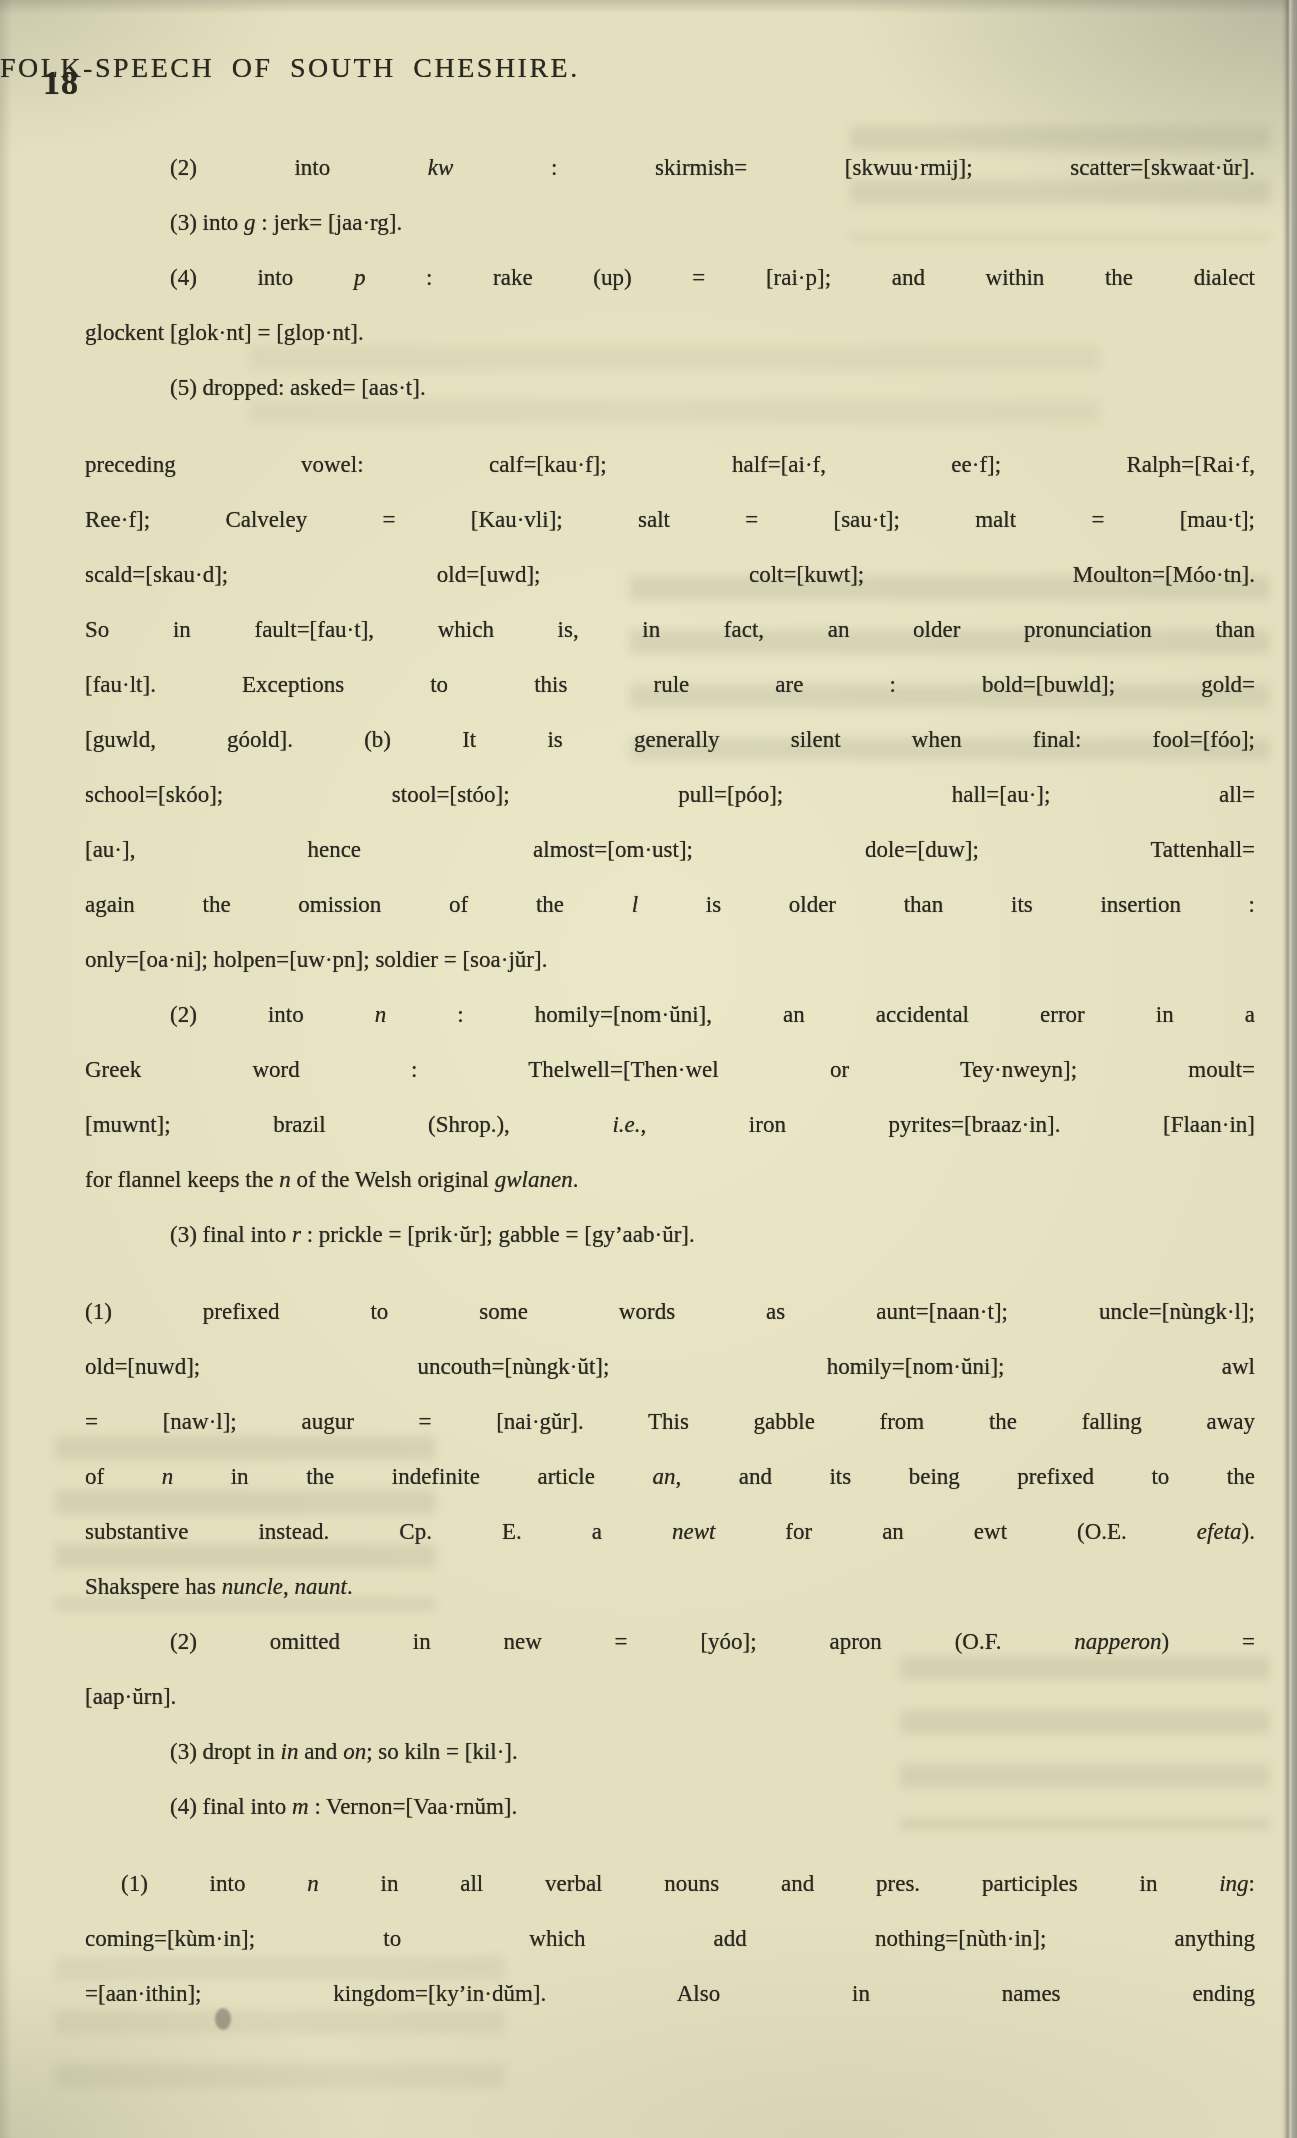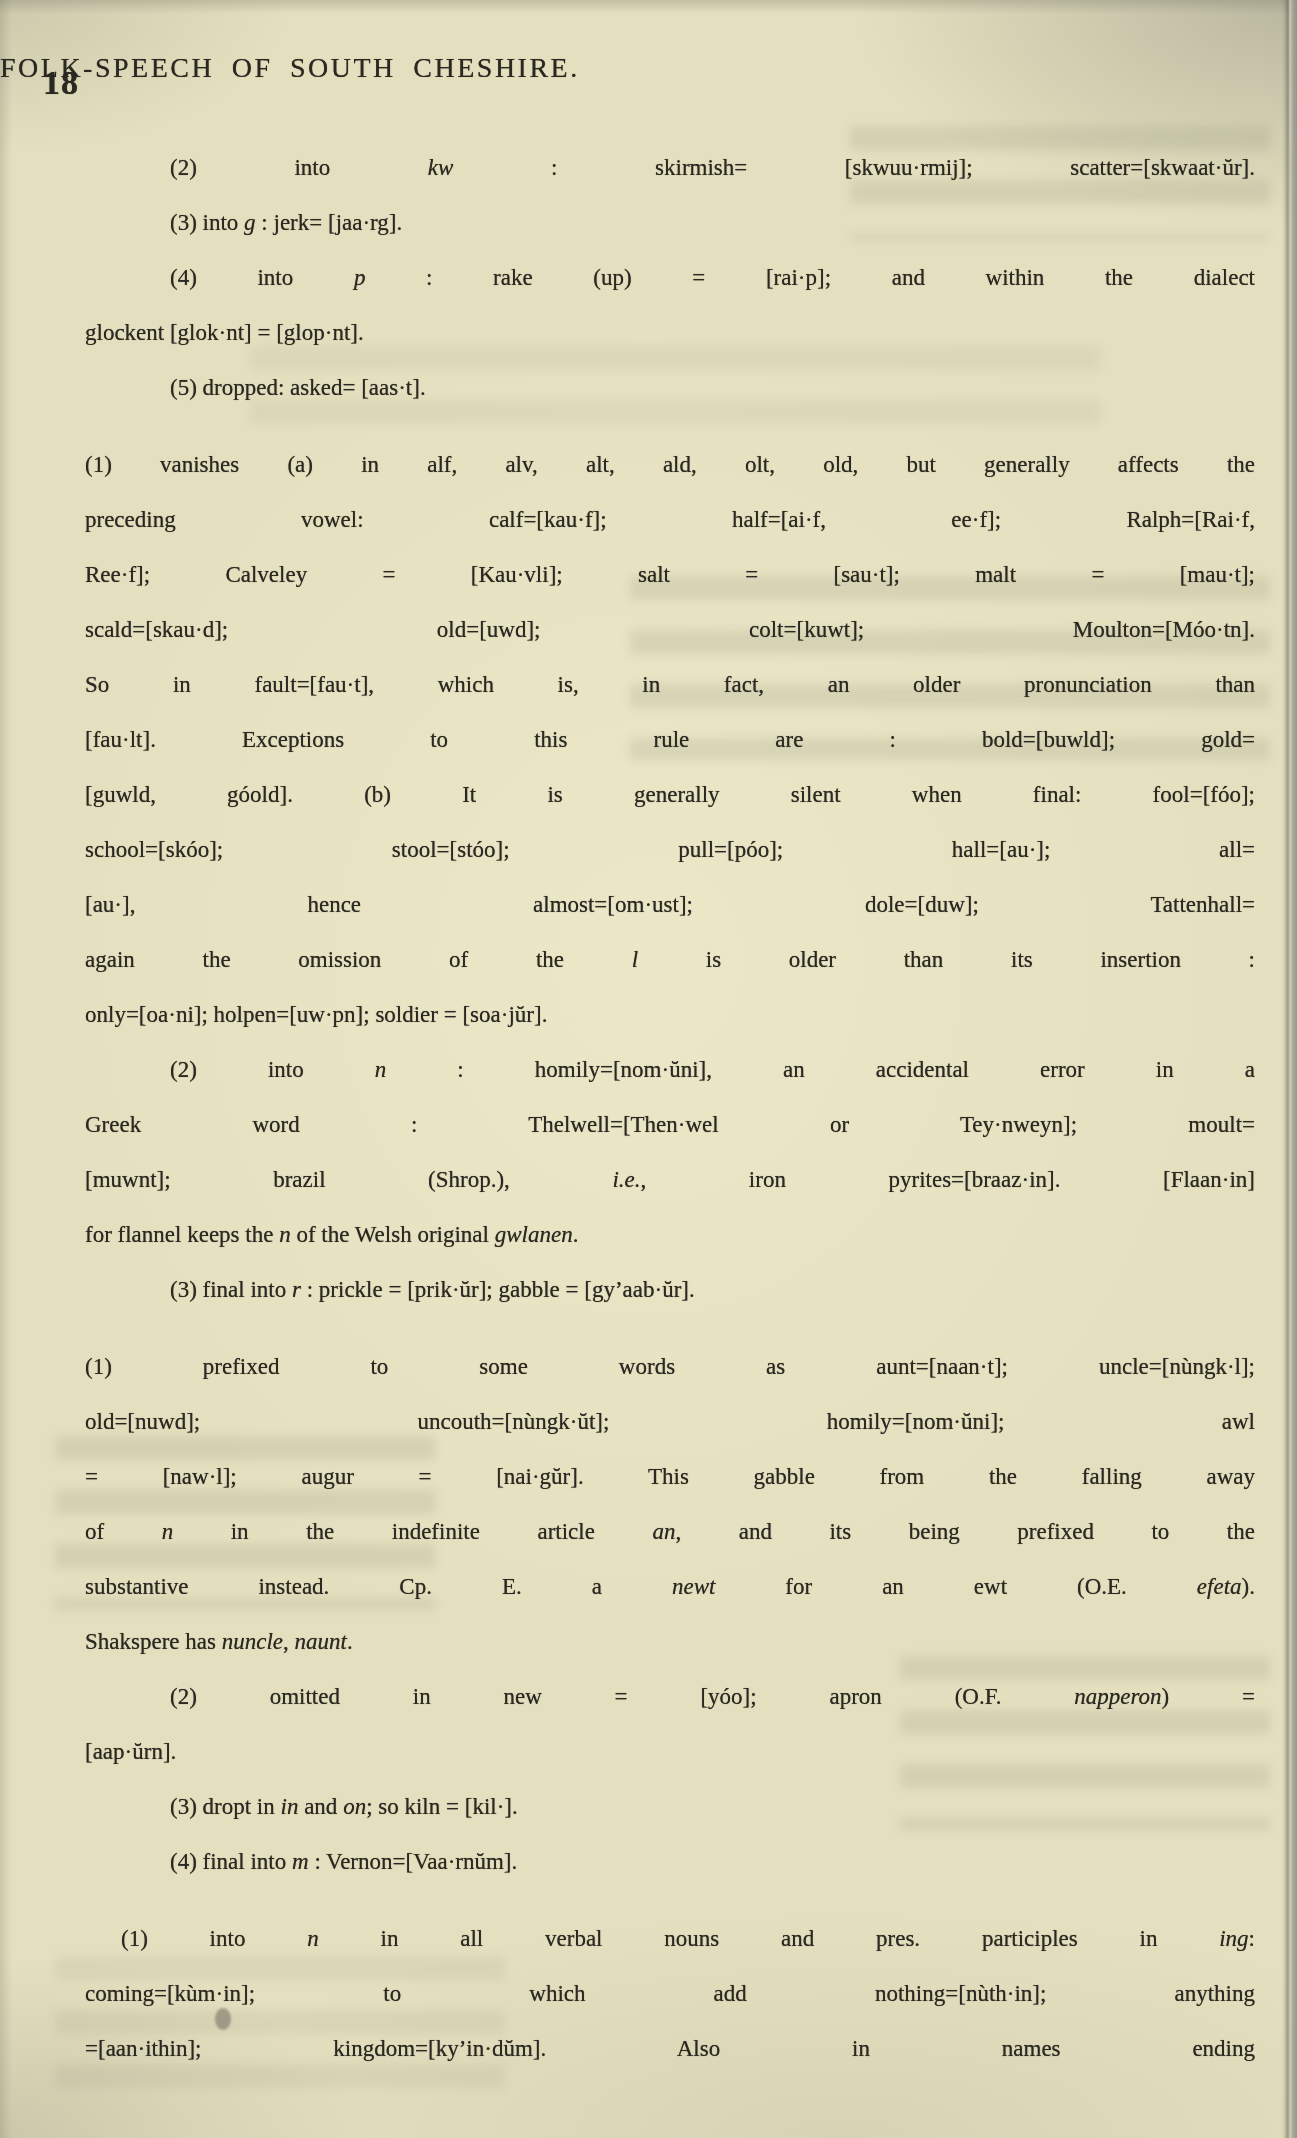--- a/index.html
+++ b/index.html
@@ -90,21 +90,20 @@
 
   <div class="body">
       <div class="blk">
         <div class="line j" style="padding-left: 85px;"><span>(2) into </span><span class="it">kw</span><span> : skirmish= [skwuu·rmij]; scatter=[skwaat·ŭr].</span></div>
         <div class="line" style="padding-left: 85px;"><span>(3) into </span><span class="it">g</span><span> : jerk= [jaa·rg].</span></div>
         <div class="line j" style="padding-left: 85px;"><span>(4) into </span><span class="it">p</span><span> : rake (up) = [rai·p]; and within the dialect</span></div>
         <div class="line"><span>glockent [glok·nt] = [glop·nt].</span></div>
         <div class="line" style="padding-left: 85px;"><span>(5) dropped: asked= [aas·t].</span></div>
       </div>
       <div class="blk">
-        <div class="line j"><span>(1) vanishes (a) in alf, alv, alt, ald, olt, old, but generally affects the</span></div>
         <div class="line j"><span>preceding vowel: calf=[kau·f]; half=[ai·f, ee·f]; Ralph=[Rai·f,</span></div>
         <div class="line j"><span>Ree·f]; Calveley = [Kau·vli]; salt = [sau·t]; malt = [mau·t];</span></div>
         <div class="line j"><span>scald=[skau·d]; old=[uwd]; colt=[kuwt]; Moulton=[Móo·tn].</span></div>
         <div class="line j"><span>So in fault=[fau·t], which is, in fact, an older pronunciation than</span></div>
         <div class="line j"><span>[fau·lt]. Exceptions to this rule are : bold=[buwld]; gold=</span></div>
         <div class="line j"><span>[guwld, góold]. (b) It is generally silent when final: fool=[fóo];</span></div>
         <div class="line j"><span>school=[skóo]; stool=[stóo]; pull=[póo]; hall=[au·]; all=</span></div>
         <div class="line j"><span>[au·], hence almost=[om·ust]; dole=[duw]; Tattenhall=</span></div>
         <div class="line j"><span>again the omission of the </span><span class="it">l</span><span> is older than its insertion :</span></div>
         <div class="line"><span>only=[oa·ni]; holpen=[uw·pn]; soldier = [soa·jŭr].</span></div>

